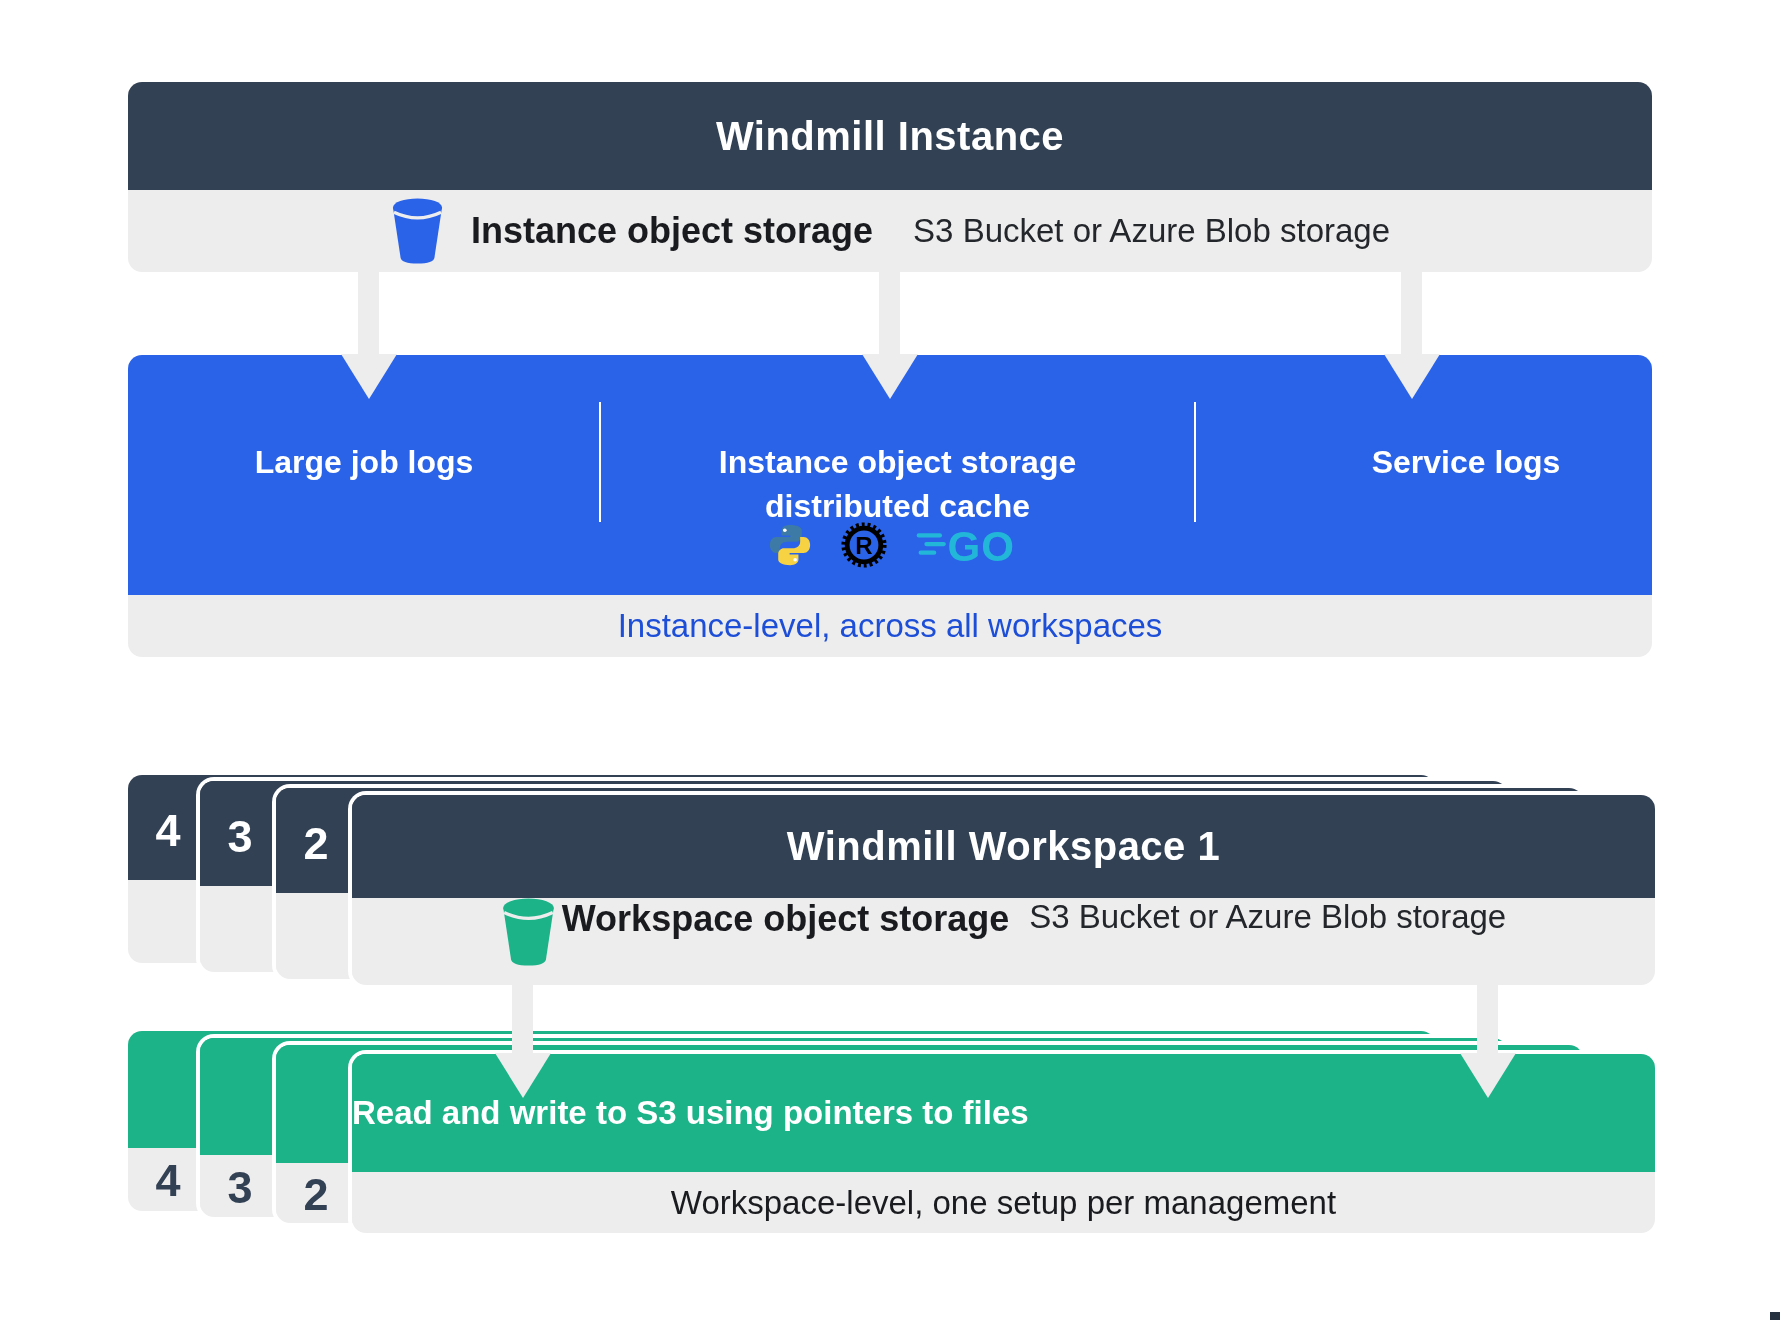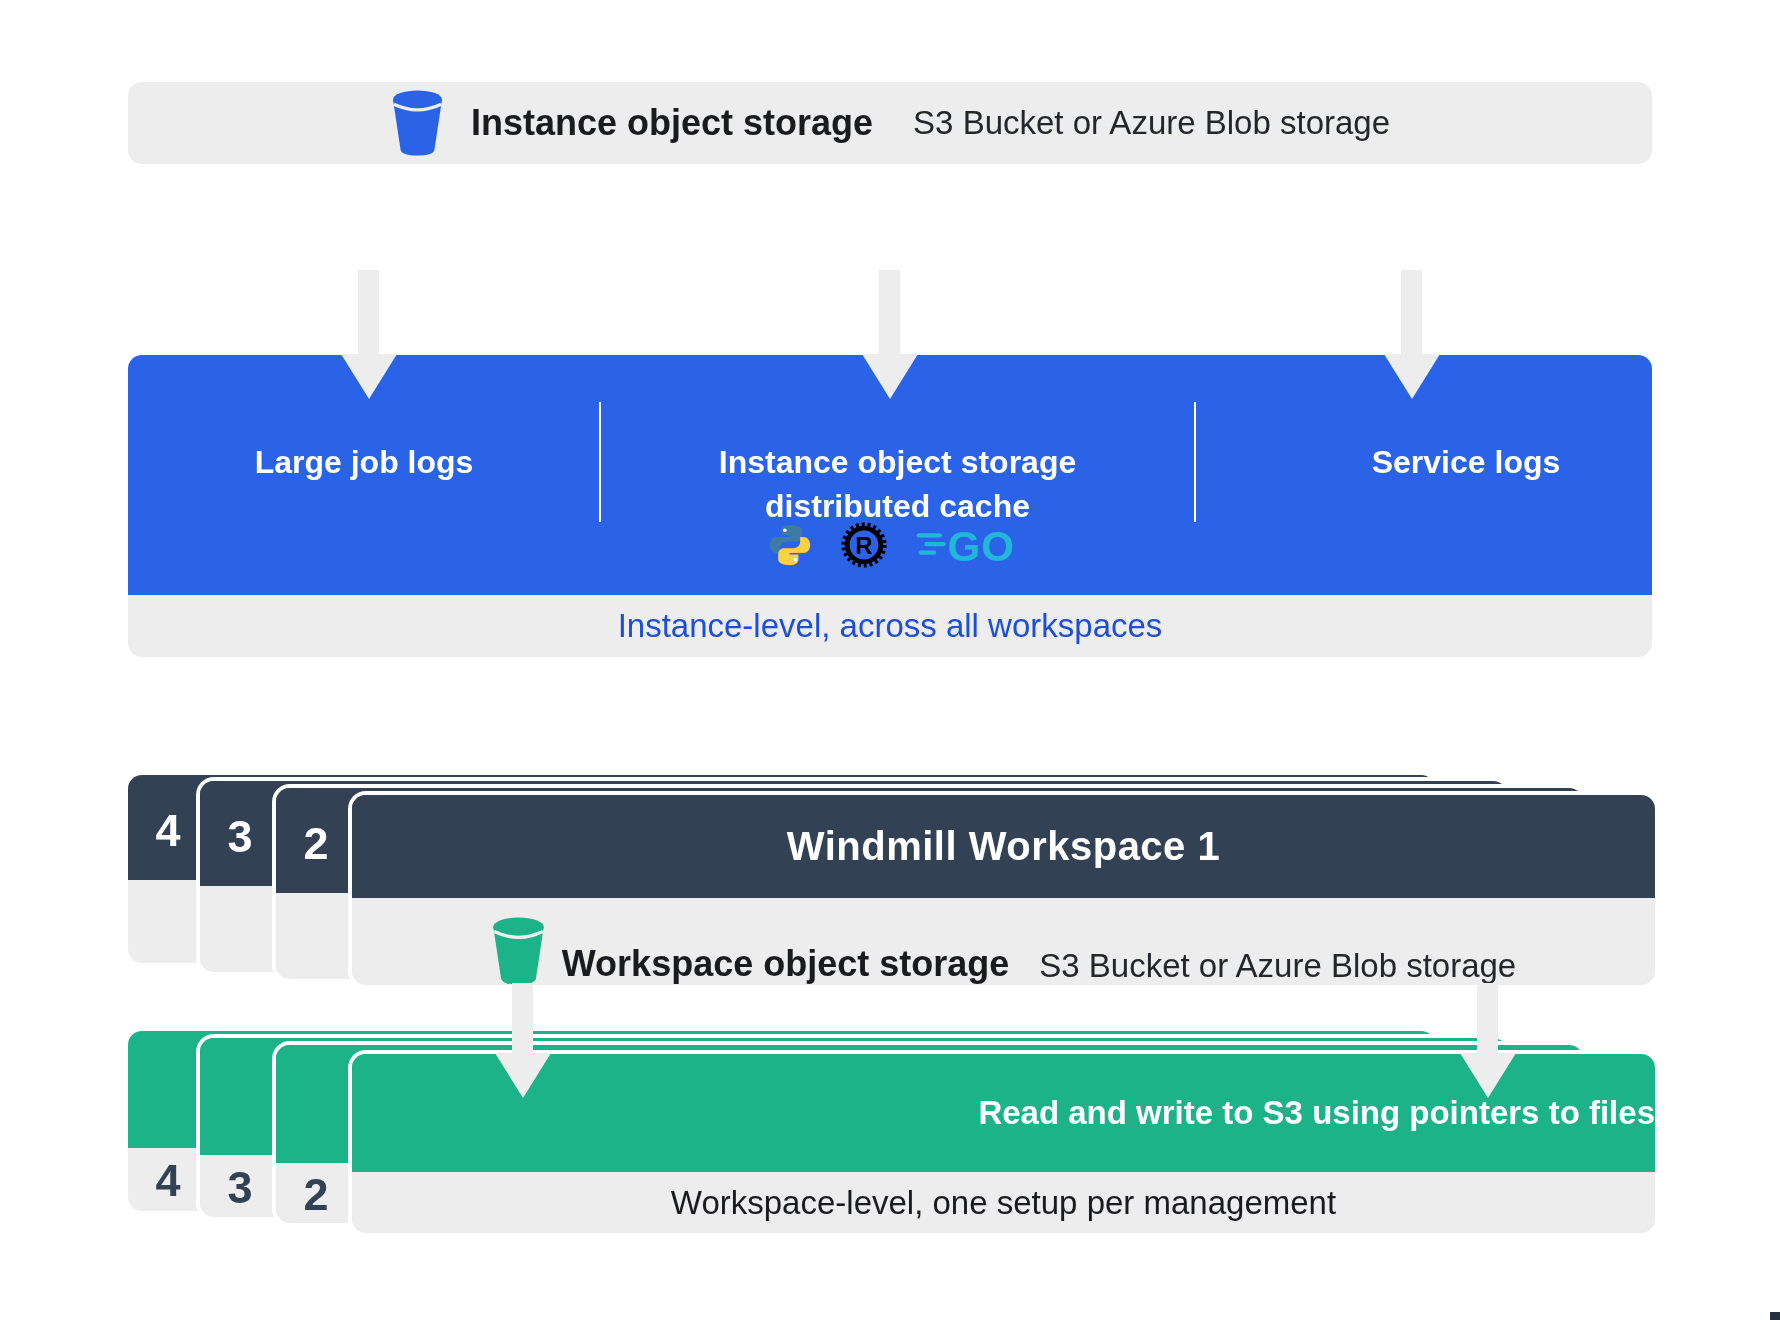--- a/index.html
+++ b/index.html
@@ -40,46 +40,49 @@
 
   
   .ws4{left:128px;top:775px;width:1307px;height:188px;z-index:10;}
   .ws3{left:200px;top:781px;width:1307px;height:191px;z-index:11;}
   .ws2{left:276px;top:788px;width:1307px;height:191px;z-index:12;}
   .wsf{left:352px;top:795px;width:1303px;height:190px;z-index:13;}
   .ws-back-header{height:105px;background:var(--navy);}
   .ws-back-body{position:absolute;left:0;top:105px;right:0;bottom:0;background:var(--bar_gray);}
   .stack-num{position:absolute;left:0;top:30px;width:80px;text-align:center;font-size:45px;font-weight:bold;color:#ffffff;}
   .wsf-header{height:103px;display:flex;align-items:center;justify-content:center;}
-  .wsf-bar{height:87px;display:flex;align-items:flex-end;justify-content:center;gap:16px;}
+  .wsf-bar{height:87px;display:flex;align-items:flex-start;justify-content:center;gap:6px;}
 
   
   .gr4{left:128px;top:1031px;width:1307px;height:180px;z-index:20;}
   .gr3{left:200px;top:1038px;width:1307px;height:179px;z-index:21;}
   .gr2{left:276px;top:1045px;width:1307px;height:178px;z-index:22;}
   .grf{left:352px;top:1054px;width:1303px;height:179px;z-index:23;}
   .gr-back-top{height:117px;background:var(--green);}
   .gr2 .gr-back-top{height:118px;}
   .gr-back-body{position:absolute;top:117px;left:0;right:0;bottom:0;background:var(--bar_gray);}
   .gr2 .gr-back-body{top:118px;}
   .stack-num-dark{position:absolute;left:0;top:124px;width:80px;text-align:center;font-size:45px;font-weight:bold;color:var(--navy);}
-  .grf-top{height:118px;display:flex;align-items:center;justify-content:flex-end;}
+  .grf-top{height:118px;display:flex;align-items:center;justify-content:flex-start;}
   .green-title{color:#ffffff;font-size:33px;font-weight:bold;}
   .grf-bar{height:61px;display:flex;align-items:center;justify-content:center;font-size:33px;color:#191b1f;}
 
   .corner-mark{position:absolute;left:1770px;top:1312px;width:10px;height:8px;background:#26313f;}
 
   .icon{display:block;}
 </style>
 </head>
 <body>
 
 <div class="canvas">
 
   <div class="card instance-card">
+    <div class="instance-header navy-bg">
+      <span class="header-title">Windmill Instance</span>
+    </div>
     <div class="storage-bar gray-bg">
       <svg class="icon" width="55" height="66" viewBox="0 0 56 70" style="color:var(--blue)">
         <path d="M2 10 L54 10 L46 63 Q45 69.5 28 69.5 Q11 69.5 10 63 Z" fill="currentColor"></path>
         <ellipse cx="28" cy="10" rx="26" ry="9.5" fill="currentColor"></ellipse>
         <path d="M3 15 Q28 27 53 15" fill="none" stroke="#eeedee" stroke-width="3.5"></path>
       </svg>
       <span class="storage-bold">Instance object storage</span>
       <span class="storage-sub">S3 Bucket or Azure Blob storage</span>
     </div>
   </div>

